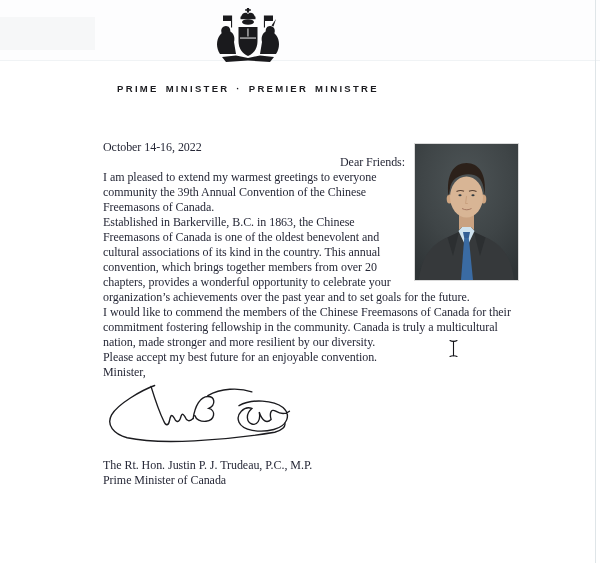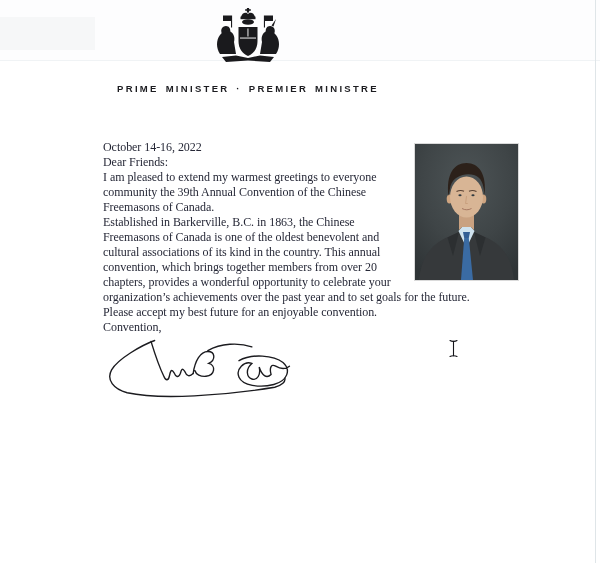--- a/index.html
+++ b/index.html
@@ -30,21 +30,21 @@
     color:#1c1c20;
   }
 
   
   .letter { position:absolute; left:103px; top:140px; width:416px;
             font-size:12px; line-height:15px; letter-spacing:-0.05px; }
   .letter p { margin:0; }
   .photo-frame { float:right; width:103px; height:136px; margin:3px 0 8px 9px;
                  border:1px solid #dadada; }
   .photo-frame svg { display:block; }
-  .salutation { margin-top:37px; }
+  .salutation { margin-top:37px;text-align:right; }
   .p1 { margin-top:13px; }
   .p2 { margin-top:9px; }
   .p3 { margin-top:3px; }
   .p4 { margin-top:11px; }
   .closing { margin-top:12px; }
   .signature { margin-left:-7px; height:66px; }
   .signer { margin-top:12px; }
 
   
   .ibeam { position:absolute; left:449px; top:339px; width:9px; height:19px; }
@@ -112,35 +112,40 @@
       <ellipse cx="58" cy="51.2" rx="1.6" ry="1" fill="#2f3a40"></ellipse>
       <path d="M51.5 52 L50.6 59.5 L52.8 59.5" stroke="#c49a78" stroke-width="0.8" fill="none"></path>
       <path d="M47 64.5 C50 66.2 53.5 66.2 56.5 64.5" stroke="#a67862" stroke-width="1" fill="none"></path>
     </svg>
   </div>
 
   <p class="date">October 14-16, 2022</p>
   <p class="salutation">Dear Friends:</p>
   <p class="p1">I am pleased to extend my warmest greetings to everyone community the 39th Annual Convention of the Chinese Freemasons of Canada.</p>
   <p class="p2">Established in Barkerville, B.C. in 1863, the Chinese Freemasons of Canada is one of the oldest benevolent and cultural associations of its kind in the country. This annual convention, which brings together members from over 20 chapters, provides a wonderful opportunity to celebrate your organization’s achievements over the past year and to set goals for the future.</p>
+  <p class="p3">I would like to commend the members of the Chinese Freemasons of Canada for their commitment fostering fellowship in the community. Canada is truly a multicultural nation, made stronger and more resilient by our diversity.</p>
   <p class="p4">Please accept my best future for an enjoyable convention.</p>
-  <p class="closing">Convention,</p>
+  <p class="closing">Minister,</p>
 
   <div class="signature">
     <svg width="220" height="66" viewBox="0 0 220 72">
       <g fill="none" stroke="#1b1b1f" stroke-width="1.5" stroke-linecap="round">
         <path d="M54 6 C40 11 14 26 7 38 C1 49 9 59 24 63 C60 71 130 66 185 57 C193 55 197 51 196 47"></path>
         <path d="M50 7 C54 20 58 33 64 45 C66 50 69 50 70 45 C71 40 72 36 75 41 C77 46 80 47 82 42 C83 38 84 35 87 40 C89 45 92 46 96 42"></path>
         <path d="M96 42 C98 28 104 18 112 18 C120 18 121 27 113 31 C121 33 120 44 110 45 C104 45.5 99 43 98 39"></path>
         <path d="M112 17 C126 9 146 8 160 13"></path>
         <path d="M146 28 C160 20 184 22 194 30 C203 38 199 50 184 54 C168 58 150 55 146 46 C142 37 152 28 160 31 C153 37 154 46 160 48 C166 50 170 43 168 35 C171 44 176 48 181 43 C179 36 181 31 186 34 C191 37 196 38 201 34"></path>
       </g>
     </svg>
   </div>
 
+  <div class="signer">
+    <p>The Rt. Hon. Justin P. J. Trudeau, P.C., M.P.</p>
+    <p>Prime Minister of Canada</p>
+  </div>
 </div>
 
 <div class="ibeam">
   <svg width="9" height="19" viewBox="0 0 9 19">
     <g fill="none" stroke="#15151a" stroke-width="1.1" stroke-linecap="round">
       <path d="M1 1.5 C2.6 2.6 6.4 2.6 8 1.5"></path>
       <path d="M4.5 2.2 L4.5 16.8"></path>
       <path d="M1 17.5 C2.6 16.4 6.4 16.4 8 17.5"></path>
     </g>
   </svg>

